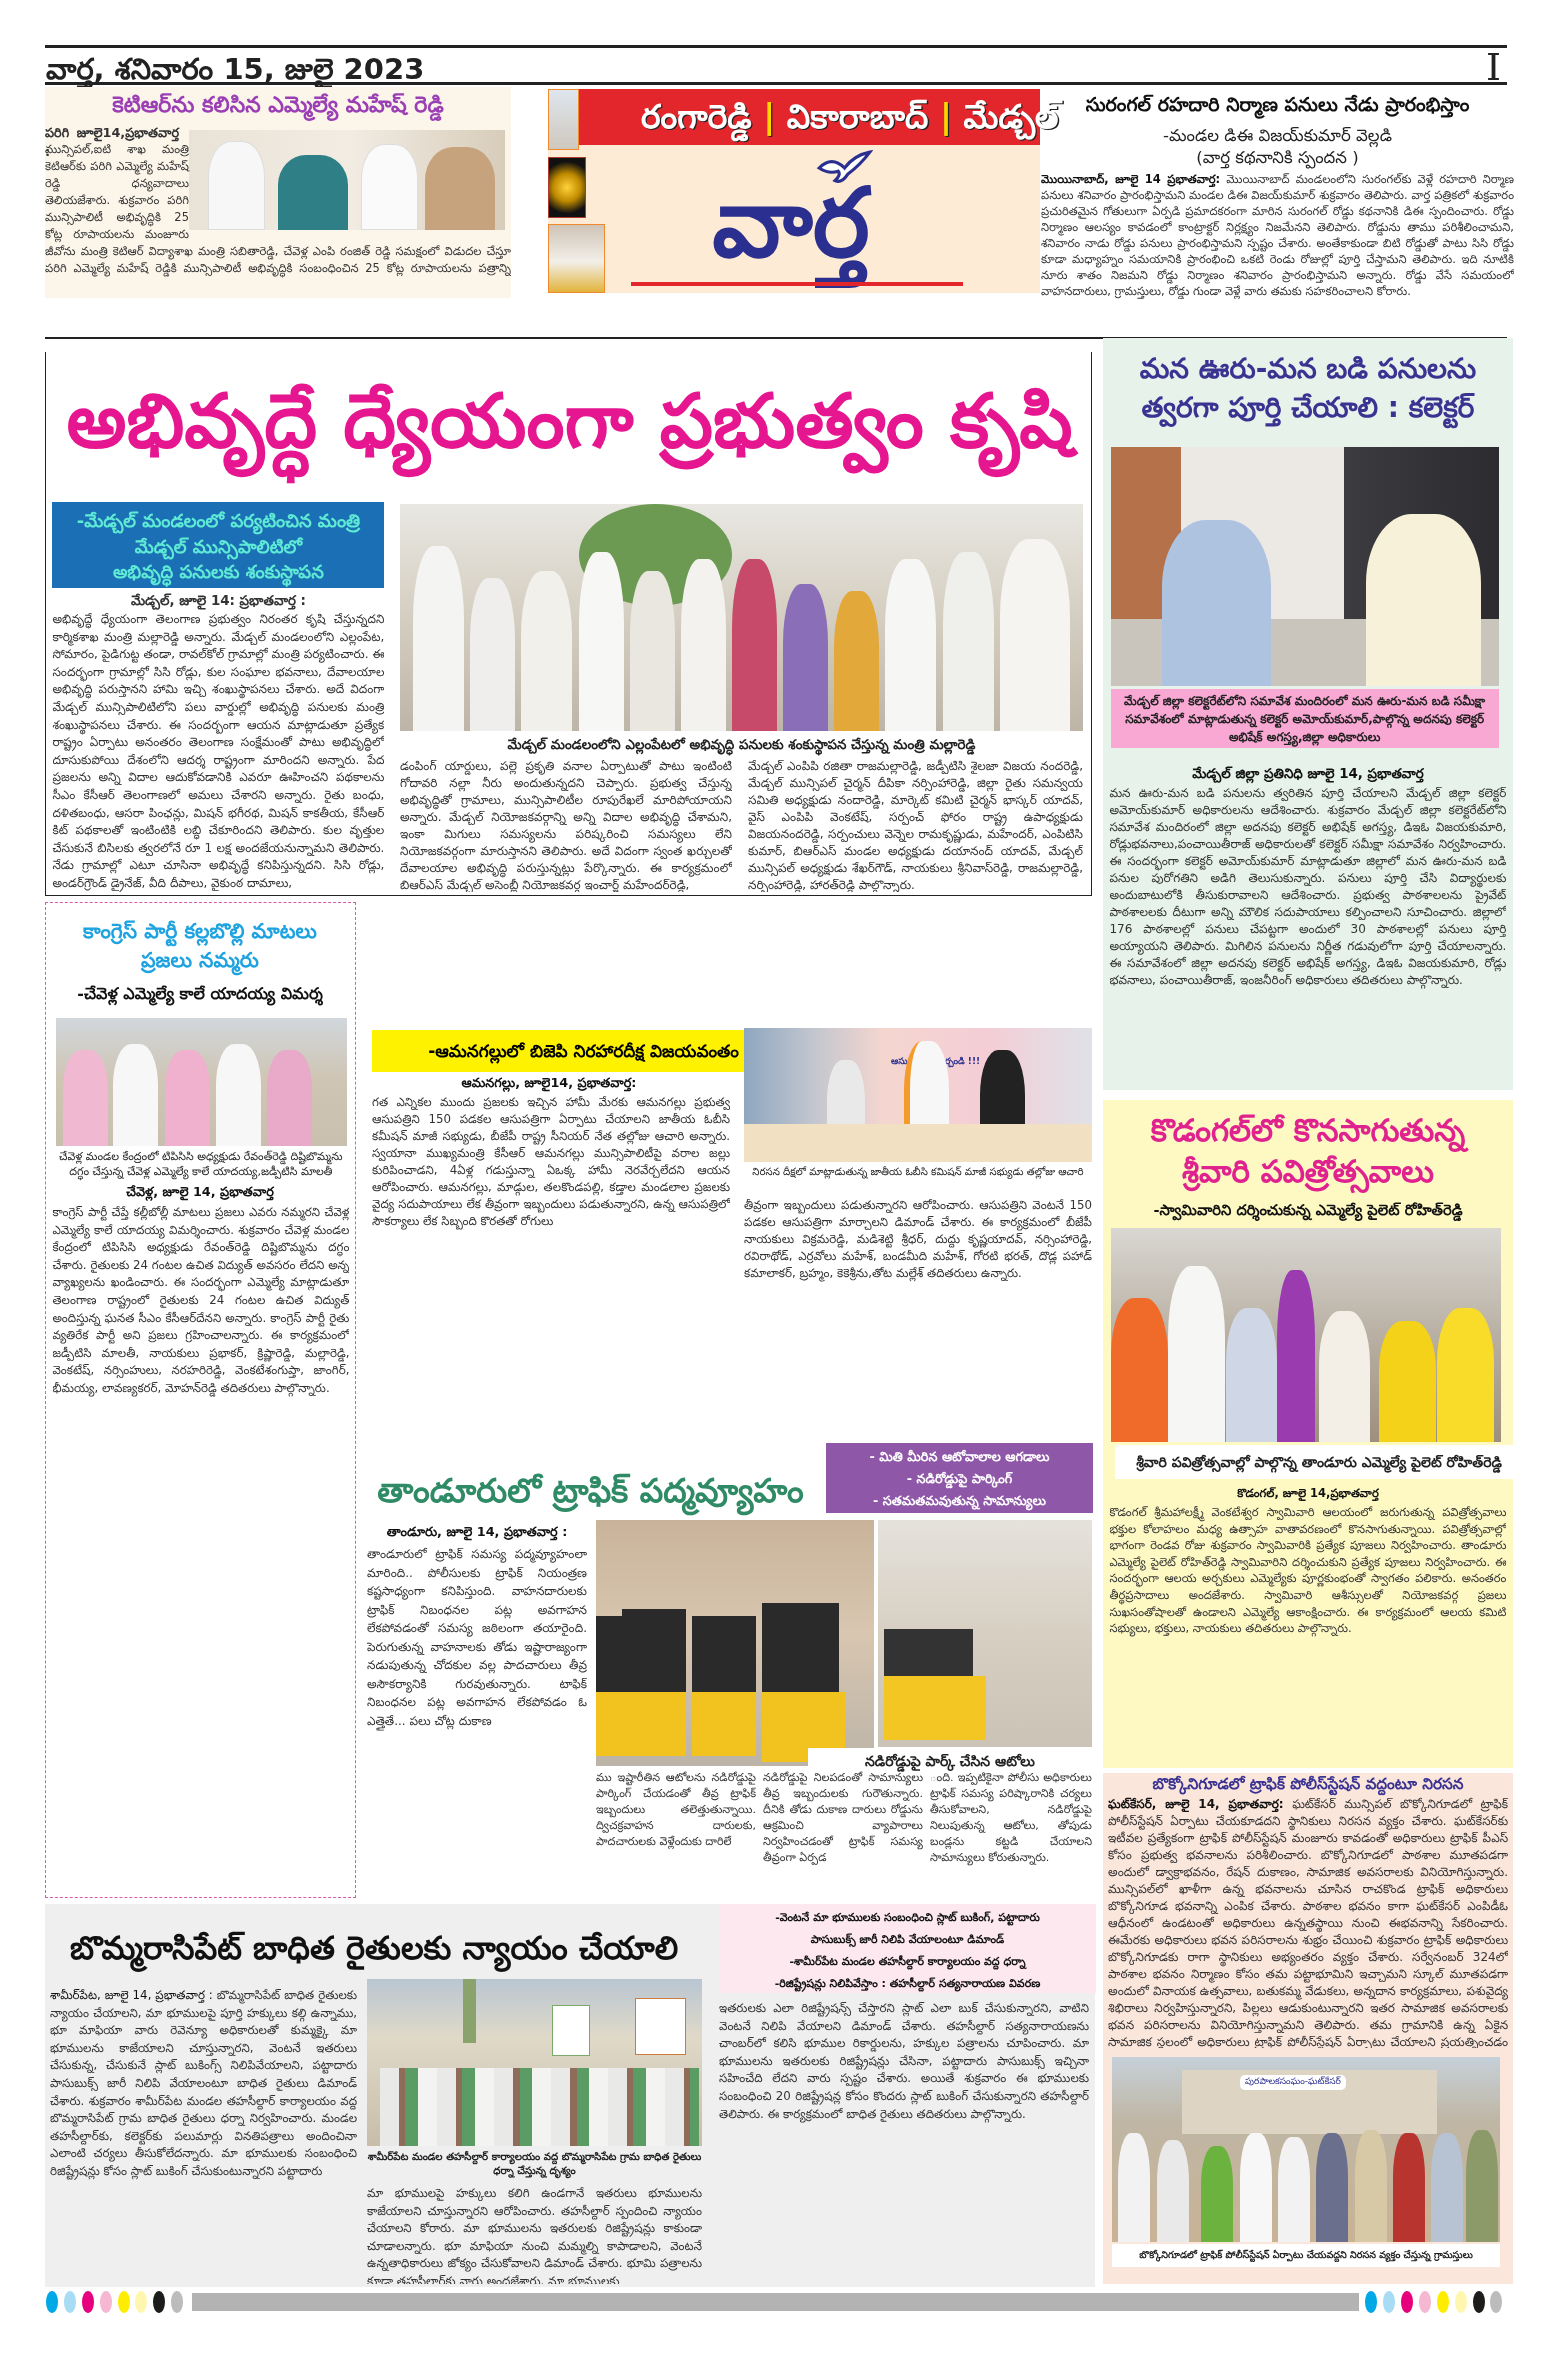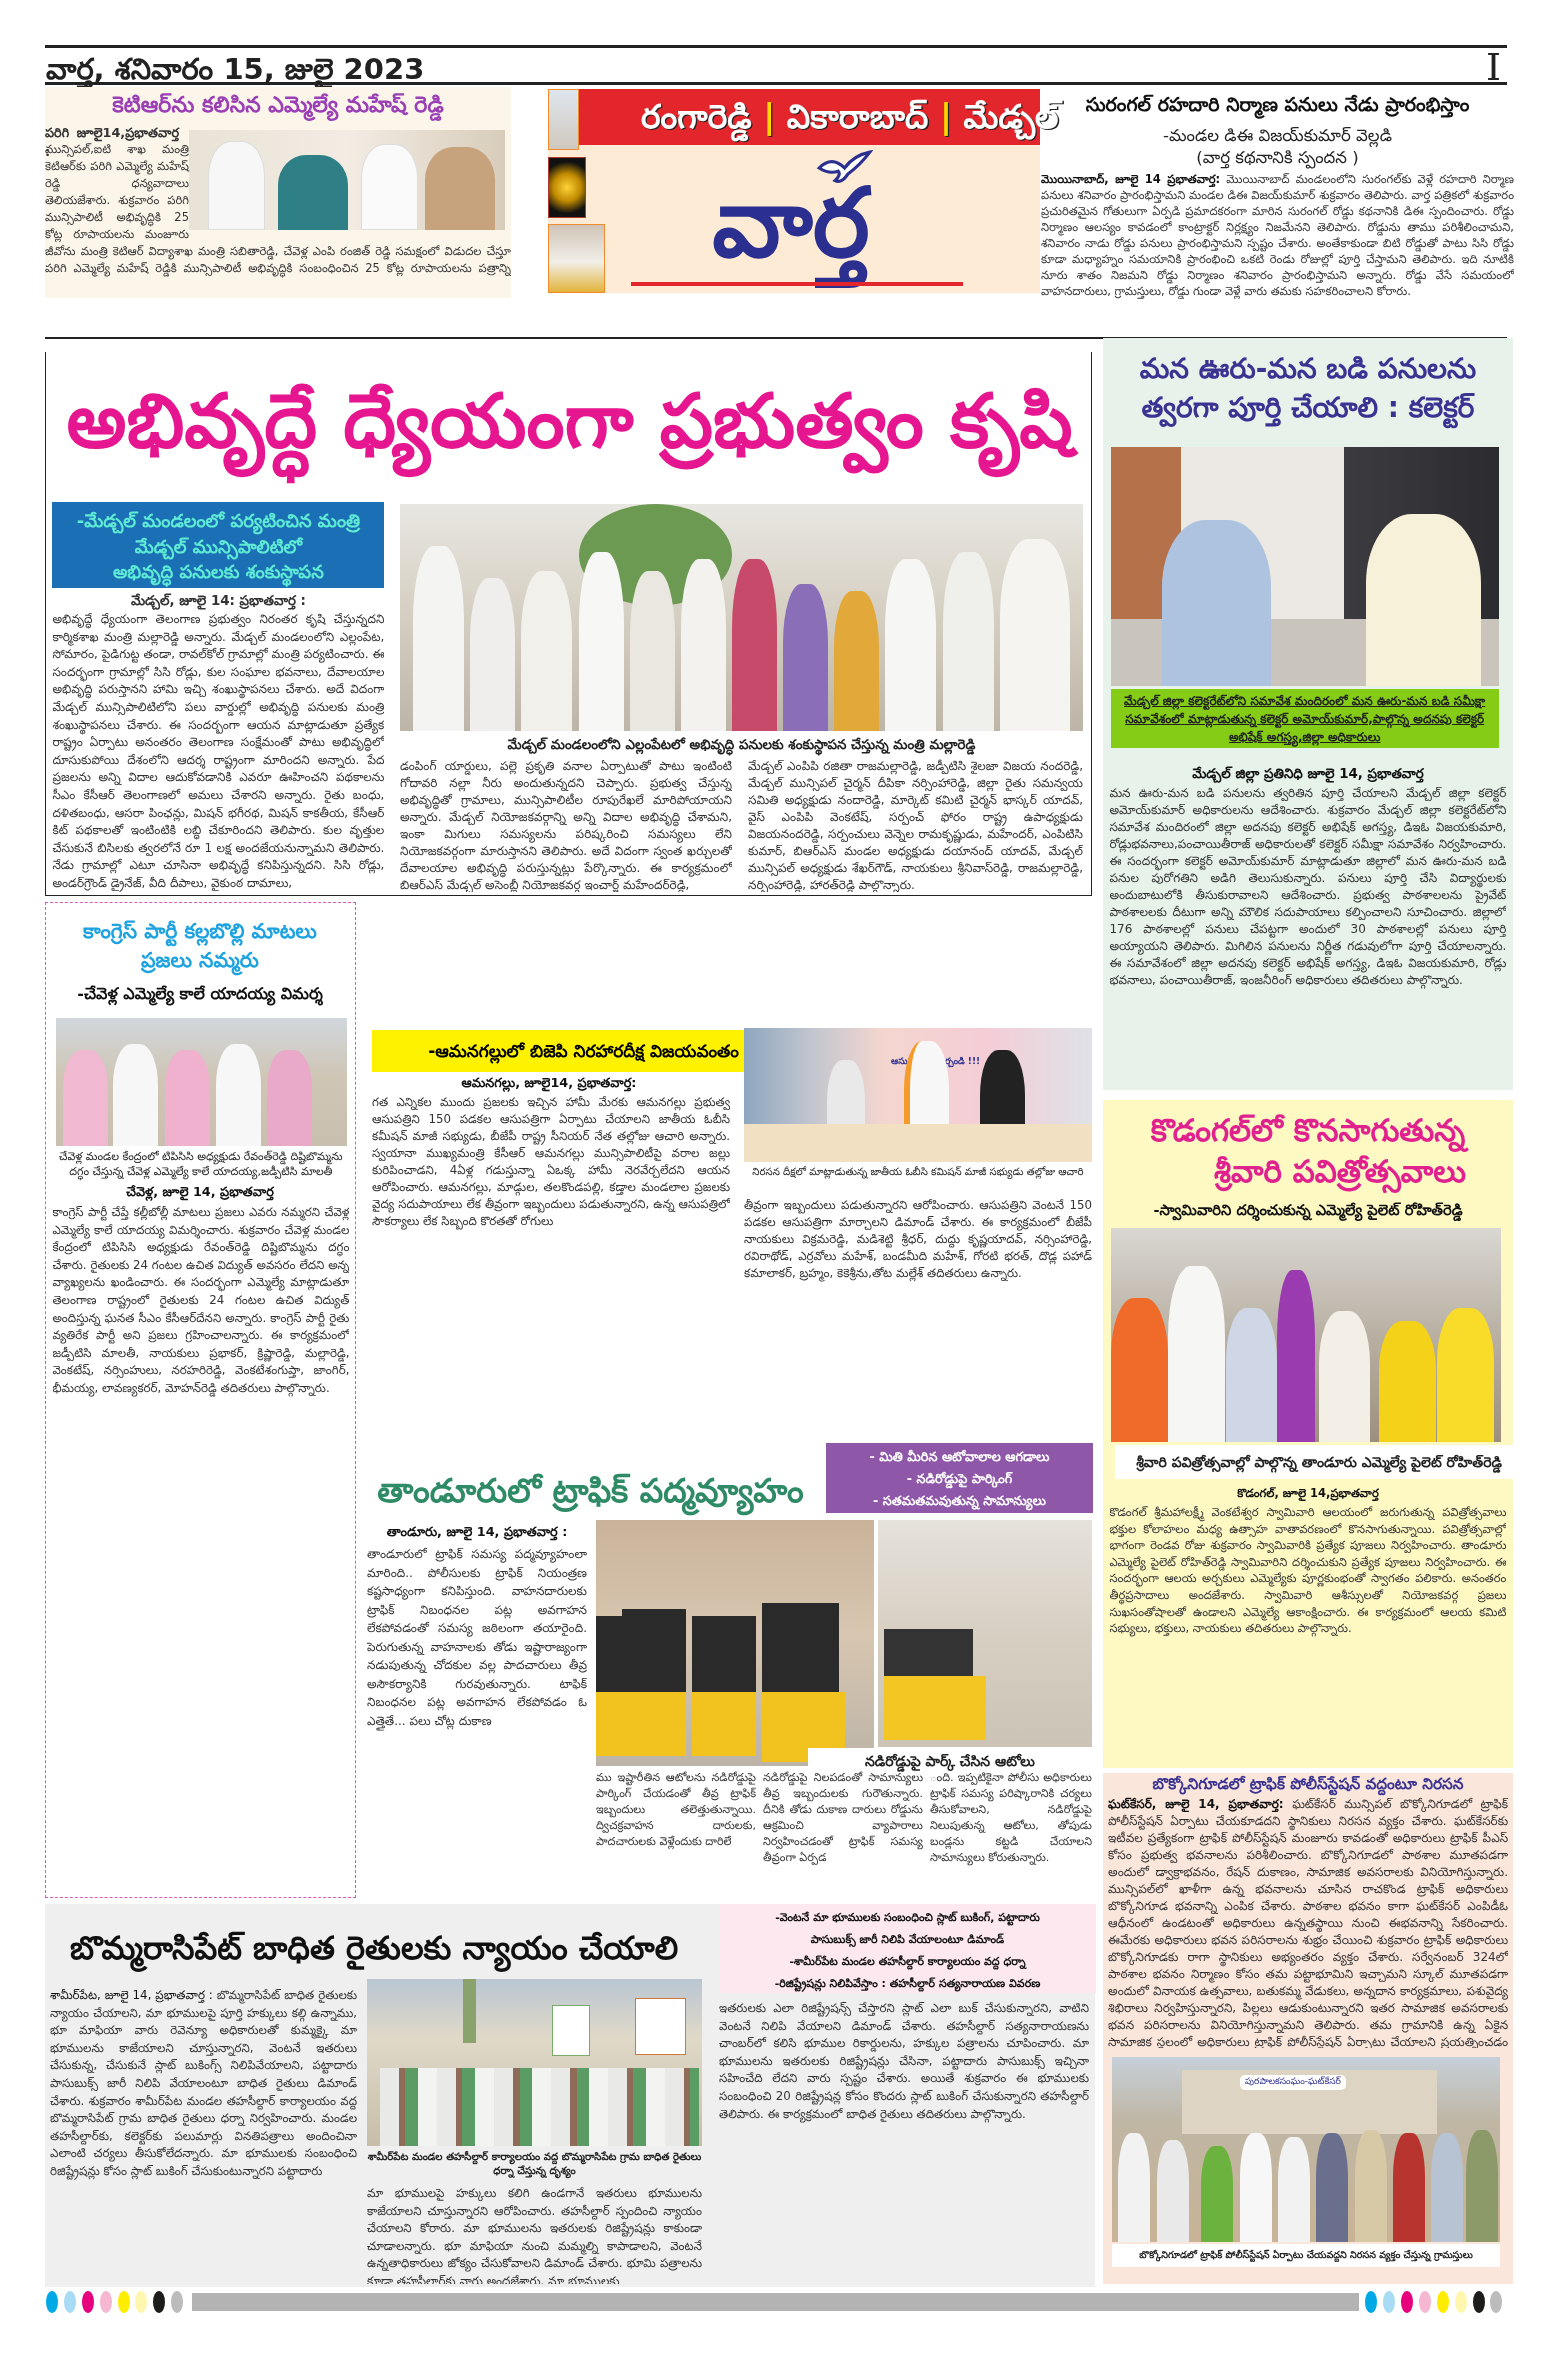--- a/index.html
+++ b/index.html
@@ -105,21 +105,21 @@
 </div>
 
 <div class="box" data-name="story-mana-ooru-mana-badi" style="left:1103px; top:338px; width:410px; height:752px; background:#e6f2ea;">
   <div class="headline" data-name="story-headline" style="left:0; top:15.3px; width:410px; font-size:28px; color:#3a3392;">మన ఊరు-మన బడి పనులను</div>
   <div class="headline" data-name="story-headline" style="left:0; top:54px; width:410px; font-size:28px; color:#3a3392;">త్వరగా పూర్తి చేయాలి : కలెక్టర్</div>
   <div class="photo" data-name="collector-meeting-photo" style="left:7.7px; top:109px; width:388px; height:239px; background:linear-gradient(90deg,#b5714a 0%,#b5714a 18%,#ece9e4 18%,#ece9e4 60%,#3b3b40 60%,#2c2c30 100%);">
     <div class="abs" style="left:0; top:172px; width:388px; height:67px; background:#c9c5bc;" data-name="photo-table"></div>
     <div class="fig" style="left:51px; width:109px; height:166px; background:#aec3e0;" data-name="photo-figure"></div>
     <div class="fig" style="left:255px; width:115px; height:172px; background:#f7f1d9;" data-name="photo-figure"></div>
   </div>
-  <div class="caption" data-name="photo-caption" style="left:7.7px; top:351px; width:388px; font-size:12px; line-height:18px; background:#84cc16; padding:2.6px 0;text-decoration:underline;">మేడ్చల్ జిల్లా కలెక్టరేట్‌లోని సమావేశ మందిరంలో మన ఊరు-మన బడి సమీక్షా సమావేశంలో మాట్లాడుతున్న కలెక్టర్ అమోయ్‌కుమార్,పాల్గొన్న అదనపు కలెక్టర్ అభిషేక్ అగస్త్య,జిల్లా అధికారులు</div>
+  <div class="caption" data-name="photo-caption" style="left:7.7px; top:351px; width:388px; font-size:12px; line-height:18px; background:#f9a8d4; padding:2.6px 0;">మేడ్చల్ జిల్లా కలెక్టరేట్‌లోని సమావేశ మందిరంలో మన ఊరు-మన బడి సమీక్షా సమావేశంలో మాట్లాడుతున్న కలెక్టర్ అమోయ్‌కుమార్,పాల్గొన్న అదనపు కలెక్టర్ అభిషేక్ అగస్త్య,జిల్లా అధికారులు</div>
   <div class="headline" data-name="story-dateline" style="left:0; top:428px; width:410px; font-size:13.4px; color:#111;">మేడ్చల్ జిల్లా ప్రతినిధి జూలై 14, ప్రభాతవార్త</div>
   <div class="abs body-text" data-name="story-body" style="left:6.4px; top:447px; width:397px; height:300px; overflow:hidden; font-size:12px; line-height:17px;">మన ఊరు-మన బడి పనులను త్వరితిన పూర్తి చేయాలని మేడ్చల్ జిల్లా కలెక్టర్ అమోయ్‌కుమార్ అధికారులను ఆదేశించారు. శుక్రవారం మేడ్చల్ జిల్లా కలెక్టరేట్‌లోని సమావేశ మందిరంలో జిల్లా అదనపు కలెక్టర్ అభిషేక్ అగస్త్య, డిఇఓ విజయకుమారి, రోడ్లుభవనాలు,పంచాయితీరాజ్ అధికారులతో కలెక్టర్ సమీక్షా సమావేశం నిర్వహించారు. ఈ సందర్భంగా కలెక్టర్ అమోయ్‌కుమార్ మాట్లాడుతూ జిల్లాలో మన ఊరు-మన బడి పనుల పురోగతిని అడిగి తెలుసుకున్నారు. పనులు పూర్తి చేసి విద్యార్థులకు అందుబాటులోకి తీసుకురావాలని ఆదేశించారు. ప్రభుత్వ పాఠశాలలను ప్రైవేట్ పాఠశాలలకు దీటుగా అన్ని మౌలిక సదుపాయాలు కల్పించాలని సూచించారు. జిల్లాలో 176 పాఠశాలల్లో పనులు చేపట్టగా అందులో 30 పాఠశాలల్లో పనులు పూర్తి అయ్యాయని తెలిపారు. మిగిలిన పనులను నిర్ణీత గడువులోగా పూర్తి చేయాలన్నారు. ఈ సమావేశంలో జిల్లా అదనపు కలెక్టర్ అభిషేక్ అగస్త్య, డిఇఓ విజయకుమారి, రోడ్లు భవనాలు, పంచాయితీరాజ్, ఇంజనీరింగ్ అధికారులు తదితరులు పాల్గొన్నారు.</div>
 </div>
 
 <div class="box" data-name="story-congress-remarks" style="left:45px; top:902px; width:311px; height:996px; border:1.3px dashed #d65ab0;">
   <div class="headline" data-name="story-headline" style="left:0; top:16.6px; width:308px; font-size:20.4px; color:#1fa3e0;">కాంగ్రెస్ పార్టీ కల్లబొల్లి మాటలు</div>
   <div class="headline" data-name="story-headline" style="left:0; top:46px; width:308px; font-size:20.4px; color:#1fa3e0;">ప్రజలు నమ్మరు</div>
   <div class="headline" data-name="story-subhead" style="left:0; top:82px; width:308px; font-size:16px; color:#111;">-చేవెళ్ల ఎమ్మెల్యే కాలే యాదయ్య విమర్శ</div>
   <div class="photo" data-name="effigy-burning-photo" style="left:10.2px; top:115px; width:291px; height:128px; background:linear-gradient(180deg,#d1d7dc 0%,#cfc6b6 45%,#c9bfae 100%);">
     <div class="fig" style="left:6.4px; width:45px; height:96px; background:#f1b8d2;" data-name="photo-figure"></div>
@@ -143,21 +143,21 @@
     <div class="abs" style="left:0; top:96px; width:348px; height:38px; background:#f2e0c2;" data-name="photo-crowd"></div>
   </div>
   <div class="caption" data-name="photo-caption" style="left:377px; top:263px; width:348px; font-size:10.2px; line-height:14px; font-weight:normal;">నిరసన దీక్షలో మాట్లాడుతున్న జాతీయ ఓబీసి కమిషన్ మాజీ సభ్యుడు తల్లోజు ఆచారి</div>
   <div class="headline" data-name="story-dateline" style="left:0; top:174px; width:364px; font-size:12.8px; color:#111;">ఆమనగల్లు, జూలై14, ప్రభాతవార్త:</div>
   <div class="abs body-text" data-name="story-column-1" style="left:5.1px; top:192px; width:358px; height:294px; overflow:hidden; font-size:11.8px; line-height:17px;">గత ఎన్నికల ముందు ప్రజలకు ఇచ్చిన హామీ మేరకు ఆమనగల్లు ప్రభుత్వ ఆసుపత్రిని 150 పడకల ఆసుపత్రిగా ఏర్పాటు చేయాలని జాతీయ ఓబీసి కమీషన్ మాజీ సభ్యుడు, బీజేపీ రాష్ట్ర సీనియర్ నేత తల్లోజు ఆచారి అన్నారు. స్వయానా ముఖ్యమంత్రి కేసీఆర్ ఆమనగల్లు మున్సిపాలిటీపై వరాల జల్లు కురిపించాడని, 4ఏళ్ల గడుస్తున్నా ఏఒక్క హామీ నెరవేర్చలేదని ఆయన ఆరోపించారు. ఆమనగల్లు, మాడ్గుల, తలకొండపల్లి, కడ్తాల మండలాల ప్రజలకు వైద్య సదుపాయాలు లేక తీవ్రంగా ఇబ్బందులు పడుతున్నారని, ఉన్న ఆసుపత్రిలో సౌకర్యాలు లేక సిబ్బంది కొరతతో రోగులు</div>
   <div class="abs body-text" data-name="story-column-2" style="left:377px; top:295px; width:348px; height:190px; overflow:hidden; font-size:11.8px; line-height:17px;">తీవ్రంగా ఇబ్బందులు పడుతున్నారని ఆరోపించారు. ఆసుపత్రిని వెంటనే 150 పడకల ఆసుపత్రిగా మార్చాలని డిమాండ్ చేశారు. ఈ కార్యక్రమంలో బీజేపీ నాయకులు విక్రమరెడ్డి, మడిశెట్టి శ్రీధర్, దుద్దు కృష్ణయాదవ్, నర్సింహారెడ్డి, రవిరాథోడ్, ఎర్రవోలు మహేశ్, బండమీది మహేశ్, గోరటి భరత్, దొడ్ల పహాడ్ కమాలాకర్, బ్రహ్మం, కెకెశ్రీను,తోట మల్లేశ్ తదితరులు ఉన్నారు.</div>
 </div>
 
 <div class="box" data-name="story-kodangal-festival" style="left:1103px; top:1100px; width:410px; height:668px; background:#fef9c3;">
   <div class="headline" data-name="story-headline" style="left:0; top:12.8px; width:410px; font-size:31px; color:#e0228f;">కొడంగల్‌లో కొనసాగుతున్న</div>
-  <div class="headline" data-name="story-headline" style="left:0; top:54px; width:410px; font-size:31px; color:#e0228f;margin-left:32px;">శ్రీవారి పవిత్రోత్సవాలు</div>
+  <div class="headline" data-name="story-headline" style="left:0; top:54px; width:410px; font-size:31px; color:#e0228f;">శ్రీవారి పవిత్రోత్సవాలు</div>
   <div class="headline" data-name="story-subhead" style="left:0; top:102px; width:410px; font-size:14.7px; color:#111;">-స్వామివారిని దర్శించుకున్న ఎమ్మెల్యే పైలెట్ రోహిత్‌రెడ్డి</div>
   <div class="photo" data-name="festival-procession-photo" style="left:7.7px; top:128px; width:390px; height:214px; background:linear-gradient(180deg,#d9d7d2 0%,#b9b0a3 50%,#9d8f7d 100%);">
     <div class="fig" style="left:0; width:57px; height:144px; background:#f06a2a;" data-name="photo-figure"></div>
     <div class="fig" style="left:57px; width:57px; height:176px; background:#f6f6f4;" data-name="photo-figure"></div>
     <div class="fig" style="left:115px; width:51px; height:134px; background:#cfd7e6;" data-name="photo-figure"></div>
     <div class="fig" style="left:166px; width:38px; height:172px; background:#9a3bb0;" data-name="photo-figure"></div>
     <div class="fig" style="left:208px; width:51px; height:131px; background:#f3efe6;" data-name="photo-figure"></div>
     <div class="fig" style="left:268px; width:57px; height:121px; background:#f5d21a;" data-name="photo-figure"></div>
     <div class="fig" style="left:326px; width:57px; height:134px; background:#f9dc2a;" data-name="photo-figure"></div>
   </div>

